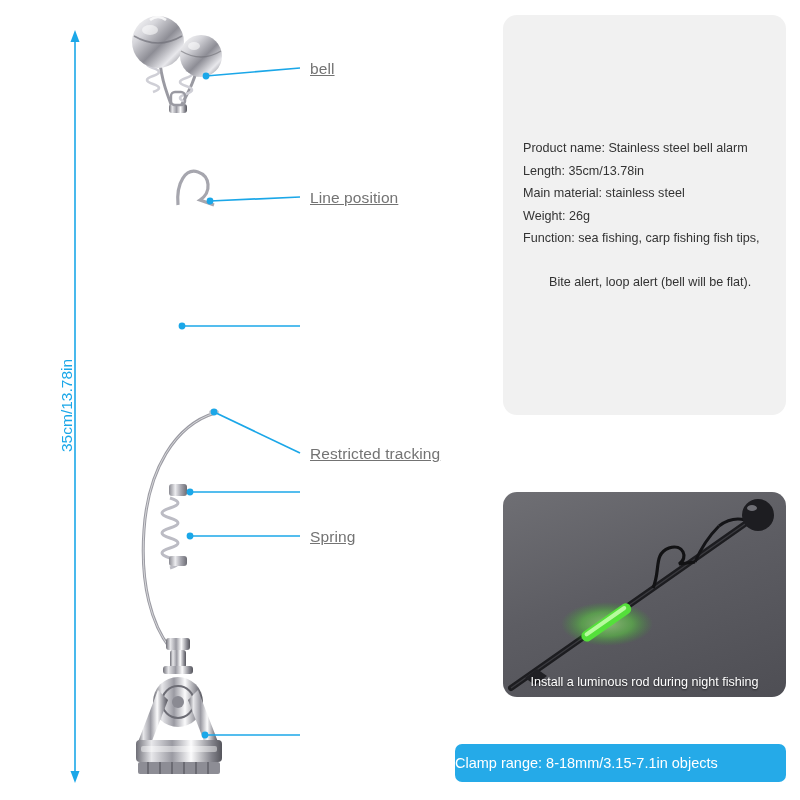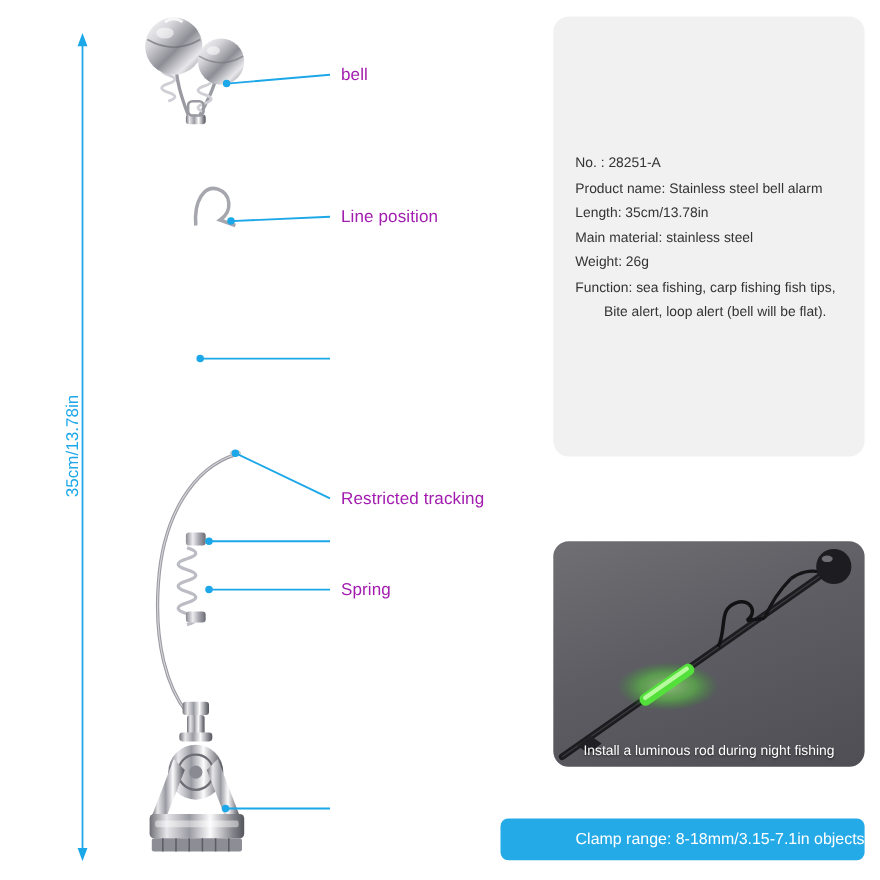--- a/index.html
+++ b/index.html
@@ -20,25 +20,26 @@
     width: 800px; height: 800px;
   }
   .svg-layer {
     position: absolute;
     left: 0; top: 0;
     width: 800px;
     height: 800px;
   }
   .callout-label {
     position: absolute;
-    color: #a21caf;
+    color: #737373;
     font-size: 15.5px;
     line-height: 20px;
     white-space: pre;
     letter-spacing: 0.1px;
+    text-decoration: underline;
   }
   .dim-label {
     position: absolute;
     color: #1BA7E8;
     font-size: 15.5px;
     transform: rotate(-90deg);
     transform-origin: left top;
     white-space: nowrap;
   }
   
@@ -54,21 +55,21 @@
   #info-list {
     position: absolute;
     left: 20px;
     top: 122px;
     width: 255px;
     color: #333333;
     font-size: 12.6px;
     line-height: 22.5px;
   }
   #info-list .row { white-space: pre; }
-  #info-list .row.indent { padding-left: 26px; }
+  #info-list .row.indent { padding-left: 26px; margin-top: 21px; }
 
   
   #night-panel {
     position: absolute;
     left: 503px;
     top: 492px;
     width: 283px;
     height: 205px;
     border-radius: 14px;
     background: linear-gradient(160deg, #6f6f74 0%, #5d5d63 45%, #4e4e54 100%);
@@ -93,21 +94,21 @@
     height: 38px;
     background: #25AAE8;
     border-radius: 7px;
   }
   #clamp-banner span {
     position: absolute;
     left: 0; top: 0;
     width: 100%;
     height: 38px;
     line-height: 38px;
-    text-align: right;
+    text-align: left;
     color: #ffffff;
     font-size: 14.5px;
   }
 </style>
 </head>
 <body>
 
 <div id="stage">
 
   <svg class="svg-layer" viewBox="0 0 800 800">
@@ -250,21 +251,20 @@
 
   <div class="callout-label" style="left:310px; top:59px;">bell</div>
   <div class="callout-label" style="left:310px; top:188px;">Line position</div>
   <div class="callout-label" style="left:310px; top:444px;">Restricted tracking</div>
   <div class="callout-label" style="left:310px; top:527px;">Spring</div>
 
   <div class="dim-label" style="left:58px; top:452px;">35cm/13.78in</div>
 
   <div id="info-panel">
     <div id="info-list">
-      <div class="row">No. : 28251-A</div>
       <div class="row">Product name: Stainless steel bell alarm</div>
       <div class="row">Length: 35cm/13.78in</div>
       <div class="row">Main material: stainless steel</div>
       <div class="row">Weight: 26g</div>
       <div class="row">Function: sea fishing, carp fishing fish tips,</div>
       <div class="row indent">Bite alert, loop alert (bell will be flat).</div>
     </div>
   </div>
 
   <div id="night-panel">

